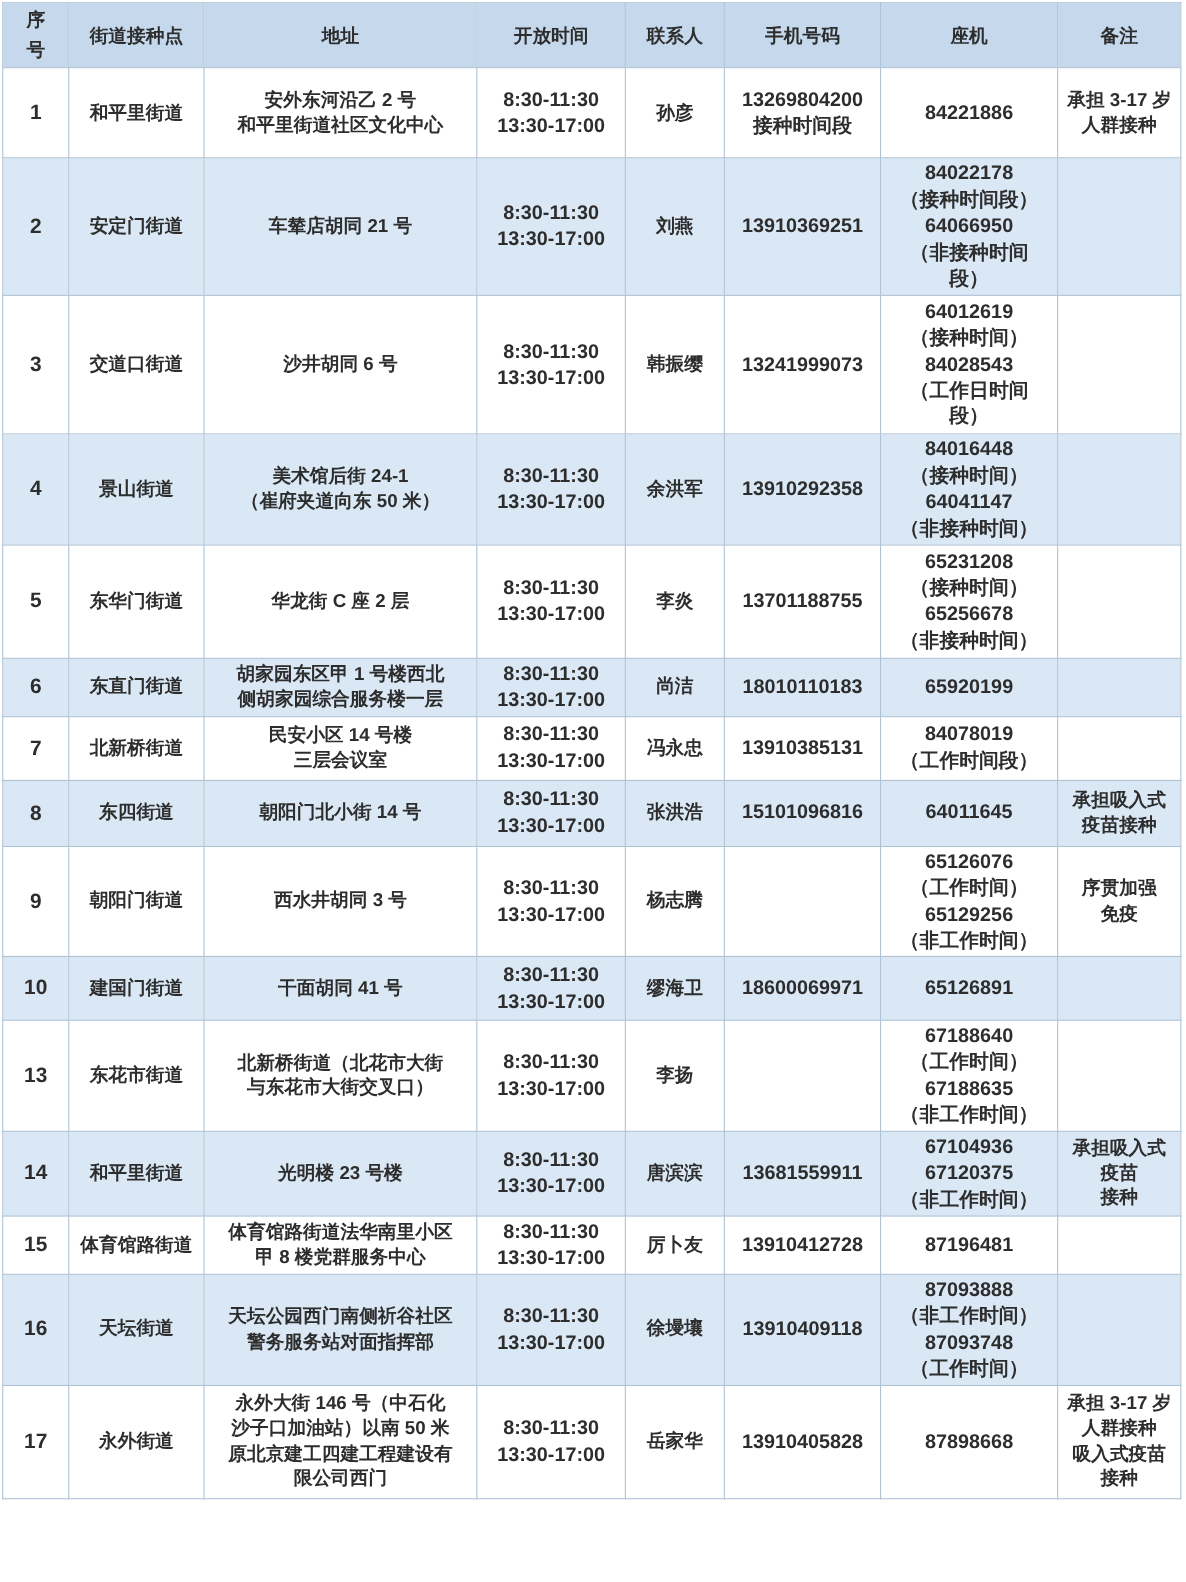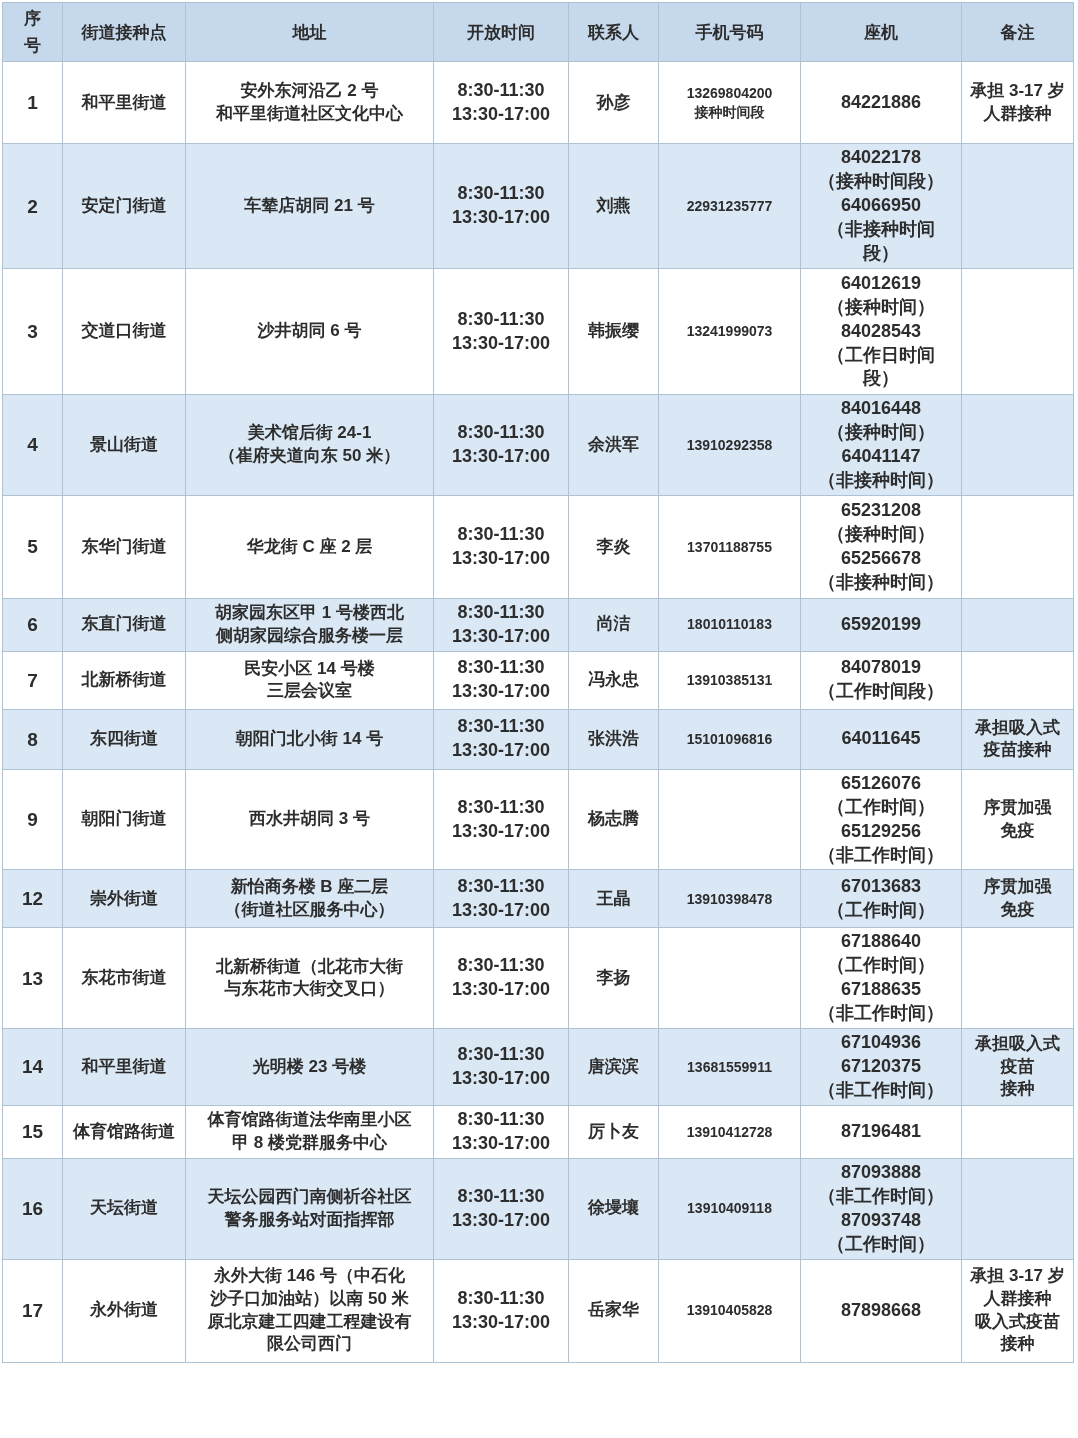--- a/index.html
+++ b/index.html
@@ -42,21 +42,21 @@
     background:var(--row-bg);
     font-size:17px;
     font-weight:600;
     line-height:1.33;
   }
   .vax-table tbody tr:nth-child(even) td{
     background:var(--stripe-bg);
   }
   .vax-table td.col-no{font-size:19px;font-weight:700;}
   .vax-table td.col-time{font-size:18px;}
-  .vax-table td.col-mobile{font-size:14px;padding:12px 1px;}
+  .vax-table td.col-mobile{font-size:18px;padding:12px 1px;}
   .vax-table td.col-landline{font-size:18px;padding:2px 12px;}
 </style>
 </head>
 <body>
 
 <div class="page">
   <table class="vax-table">
     <colgroup>
         <col style="width: 60px;">
         <col style="width: 123px;">
@@ -95,21 +95,21 @@
           <td class="col-remark">承担 3-17 岁
 人群接种</td>
         </tr>
         <tr style="height: 119px;">
           <td class="col-no">2</td>
           <td class="col-street">安定门街道</td>
           <td class="col-address">车辇店胡同 21 号</td>
           <td class="col-time">8:30-11:30
 13:30-17:00</td>
           <td class="col-contact">刘燕</td>
-          <td class="col-mobile">22931235777</td>
+          <td class="col-mobile">13910369251</td>
           <td class="col-landline">84022178
 （接种时间段）
 64066950
 （非接种时间
 段）</td>
           <td class="col-remark"></td>
         </tr>
         <tr style="height: 126px;">
           <td class="col-no">3</td>
           <td class="col-street">交道口街道</td>
@@ -200,32 +200,29 @@
           <td class="col-contact">杨志腾</td>
           <td class="col-mobile"></td>
           <td class="col-landline">65126076
 （工作时间）
 65129256
 （非工作时间）</td>
           <td class="col-remark">序贯加强
 免疫</td>
         </tr>
         <tr style="height: 58px;">
-          <td class="col-no">12</td>
-          <td class="col-street">崇外街道</td>
-          <td class="col-address">新怡商务楼 B 座二层
-（街道社区服务中心）</td>
-          <td class="col-time">8:30-11:30
-13:30-17:00</td>
-          <td class="col-contact">王晶</td>
-          <td class="col-mobile">13910398478</td>
-          <td class="col-landline">67013683
-（工作时间）</td>
-          <td class="col-remark">序贯加强
-免疫</td>
+          <td class="col-no">10</td>
+          <td class="col-street">建国门街道</td>
+          <td class="col-address">干面胡同 41 号</td>
+          <td class="col-time">8:30-11:30
+13:30-17:00</td>
+          <td class="col-contact">缪海卫</td>
+          <td class="col-mobile">18600069971</td>
+          <td class="col-landline">65126891</td>
+          <td class="col-remark"></td>
         </tr>
         <tr style="height: 98px;">
           <td class="col-no">13</td>
           <td class="col-street">东花市街道</td>
           <td class="col-address">北新桥街道（北花市大街
 与东花市大街交叉口）</td>
           <td class="col-time">8:30-11:30
 13:30-17:00</td>
           <td class="col-contact">李扬</td>
           <td class="col-mobile"></td>

